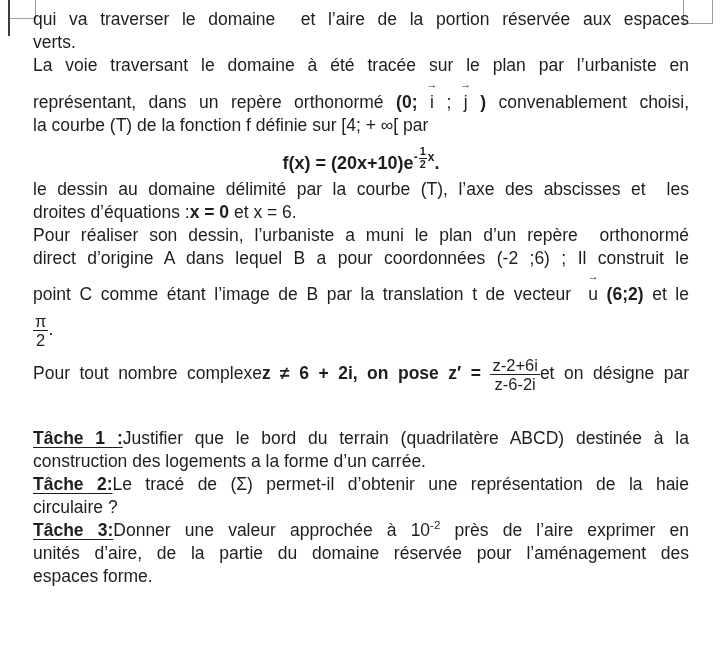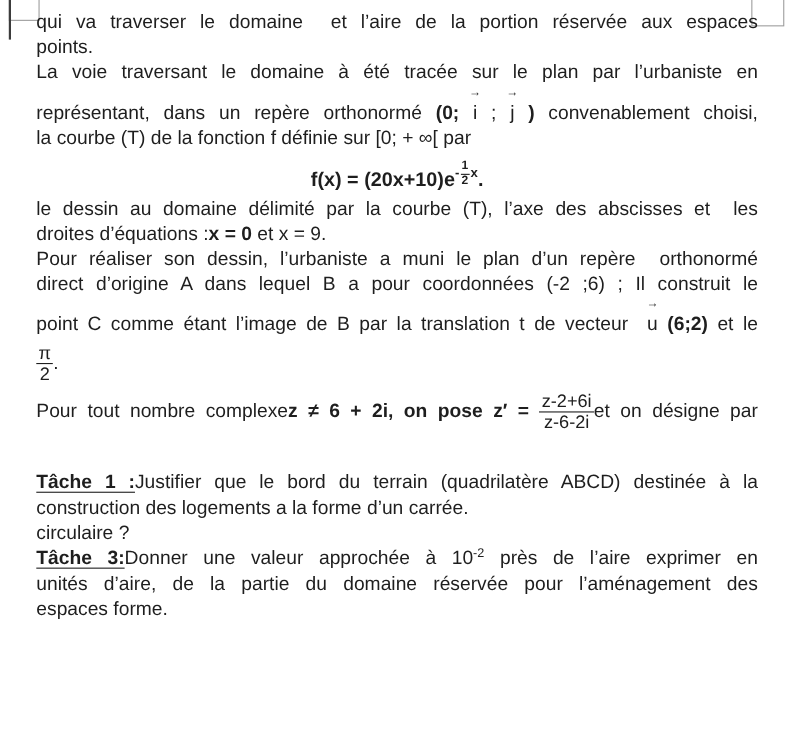--- a/index.html
+++ b/index.html
@@ -46,32 +46,33 @@
 </style>
 </head>
 <body>
 
 <div class="page">
   <div class="corner-tl-box"></div>
   <div class="corner-tl-tick"></div>
   <div class="corner-tr-box"></div>
   <div class="content">
       <div class="line j"><span class="">qui va traverser le domaine&nbsp; et l’aire de la portion réservée aux espaces</span></div>
-      <div class="line "><span class="">points.</span></div>
+      <div class="line "><span class="">verts.</span></div>
       <div class="line j"><span class="">La voie traversant le domaine à été tracée sur le plan par l’urbaniste en</span></div>
       <div class="line j mt14"><span class="">représentant, dans un repère orthonormé </span><span class="b">(0; </span><span class="ov"><span class="ar">→</span><span>i</span></span><span class=""> ; </span><span class="ov"><span class="ar">→</span><span>j</span></span><span class="b"> )</span><span class=""> convenablement choisi,</span></div>
-      <div class="line "><span class="">la courbe (T) de la fonction f définie sur [0; + ∞[ par</span></div>
+      <div class="line "><span class="">la courbe (T) de la fonction f définie sur [4; + ∞[ par</span></div>
       <div class="line c formula"><span class="b">f(x) = (20x+10)e</span><span class="exp b"><span class="">-</span><span class="frac"><span class="num">1</span><span class="den">2</span></span><span class="">x</span></span><span class="b">.</span></div>
       <div class="line j"><span class="">le dessin au domaine délimité par la courbe (T), l’axe des abscisses et&nbsp; les</span></div>
-      <div class="line "><span class="">droites d’équations :</span><span class="b">x = 0</span><span class=""> et x = 9.</span></div>
+      <div class="line "><span class="">droites d’équations :</span><span class="b">x = 0</span><span class=""> et x = 6.</span></div>
       <div class="line j"><span class="">Pour réaliser son dessin, l’urbaniste a muni le plan d’un repère&nbsp; orthonormé</span></div>
       <div class="line j"><span class="">direct d’origine A dans lequel B a pour coordonnées (-2 ;6) ; Il construit le</span></div>
       <div class="line j mt13"><span class="">point C comme étant l’image de B par la translation t de vecteur&nbsp; </span><span class="ov"><span class="ar">→</span><span>u</span></span><span class=""> </span><span class="b">(6;2)</span><span class=""> et le</span></div>
       <div class="line j mt6"><span class="frac"><span class="num">π</span><span class="den">2</span></span><span class="">.</span></div>
       <div class="line j mt6"><span class="">Pour tout nombre complexe</span><span class="b">z ≠ 6 + 2i, on pose </span><span class="b">z′ = </span><span class="frac"><span class="num">z-2+6i</span><span class="den">z-6-2i</span></span><span class="">et on désigne par</span></div>
       <div class="line j mt18"><span class="b u">Tâche 1 :</span><span class="">Justifier que le bord du terrain (quadrilatère ABCD) destinée à la</span></div>
       <div class="line "><span class="">construction des logements a la forme d’un carrée.</span></div>
+      <div class="line j"><span class="b u">Tâche 2:</span><span class="">Le tracé de (Σ) permet-il d’obtenir une représentation de la haie</span></div>
       <div class="line "><span class="">circulaire ?</span></div>
       <div class="line j"><span class="b u">Tâche 3:</span><span class="">Donner une valeur approchée à 10</span><span class="sup">-2</span><span class=""> près de l’aire exprimer en</span></div>
       <div class="line j"><span class="">unités d’aire, de la partie du domaine réservée pour l’aménagement des</span></div>
       <div class="line "><span class="">espaces forme.</span></div>
     </div>
 </div>
 
 </body></html>

